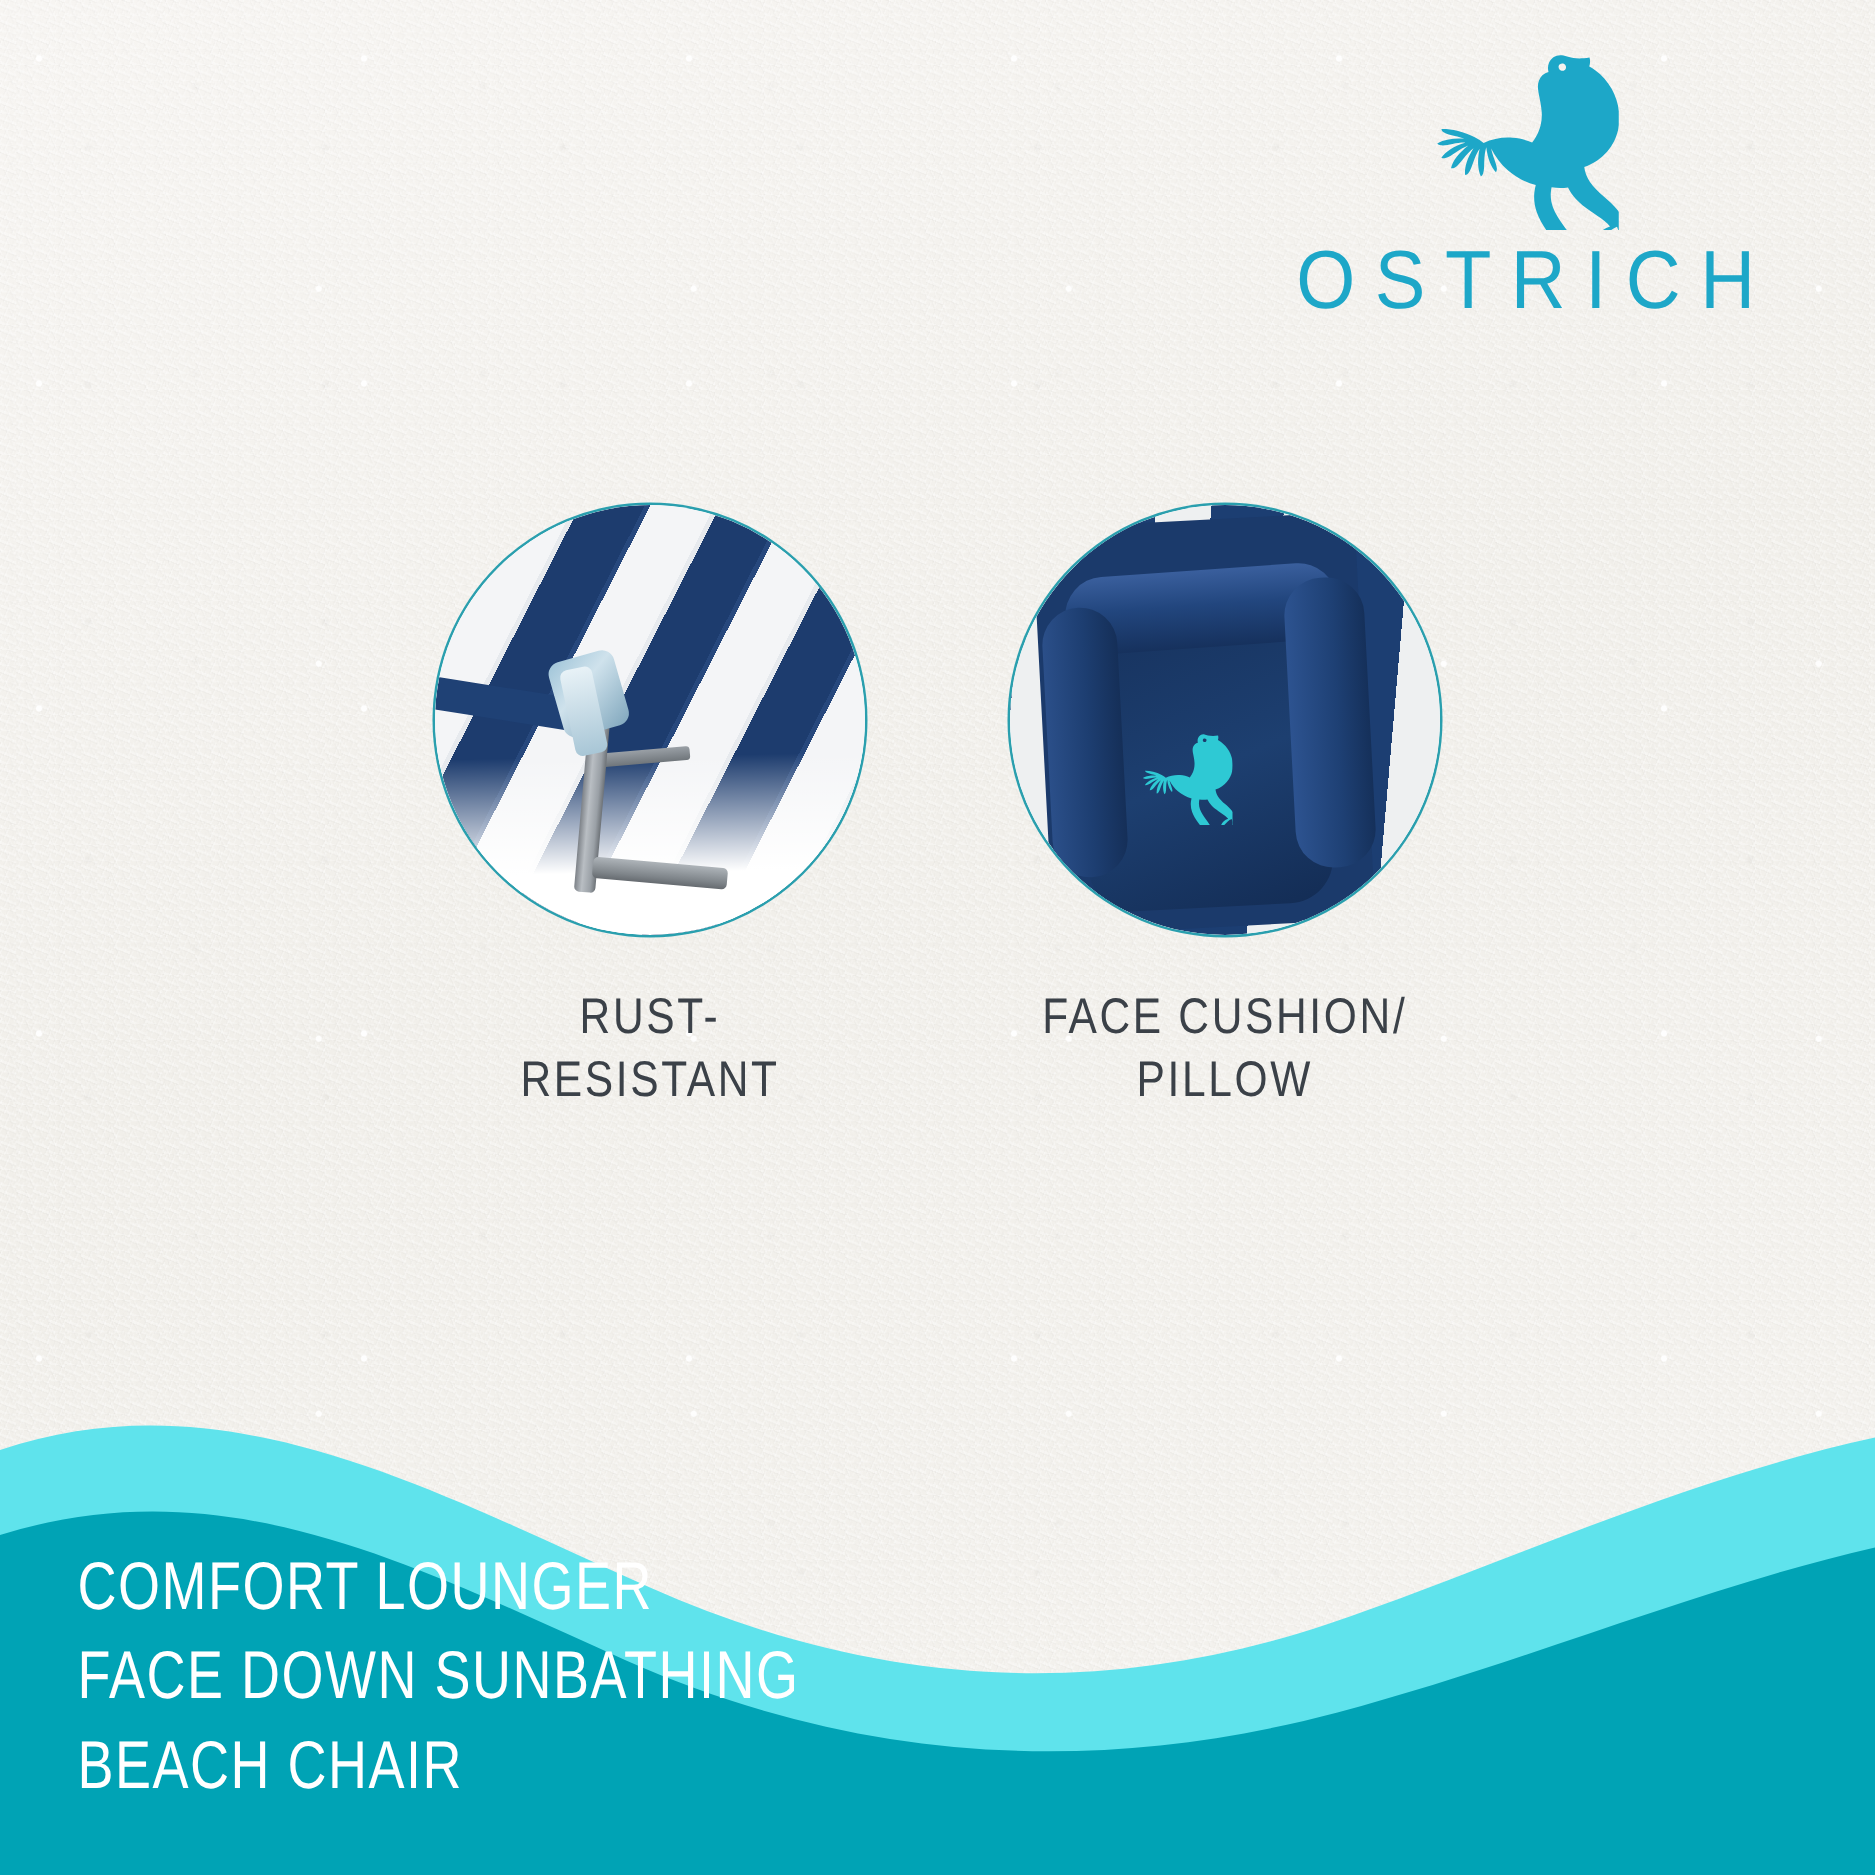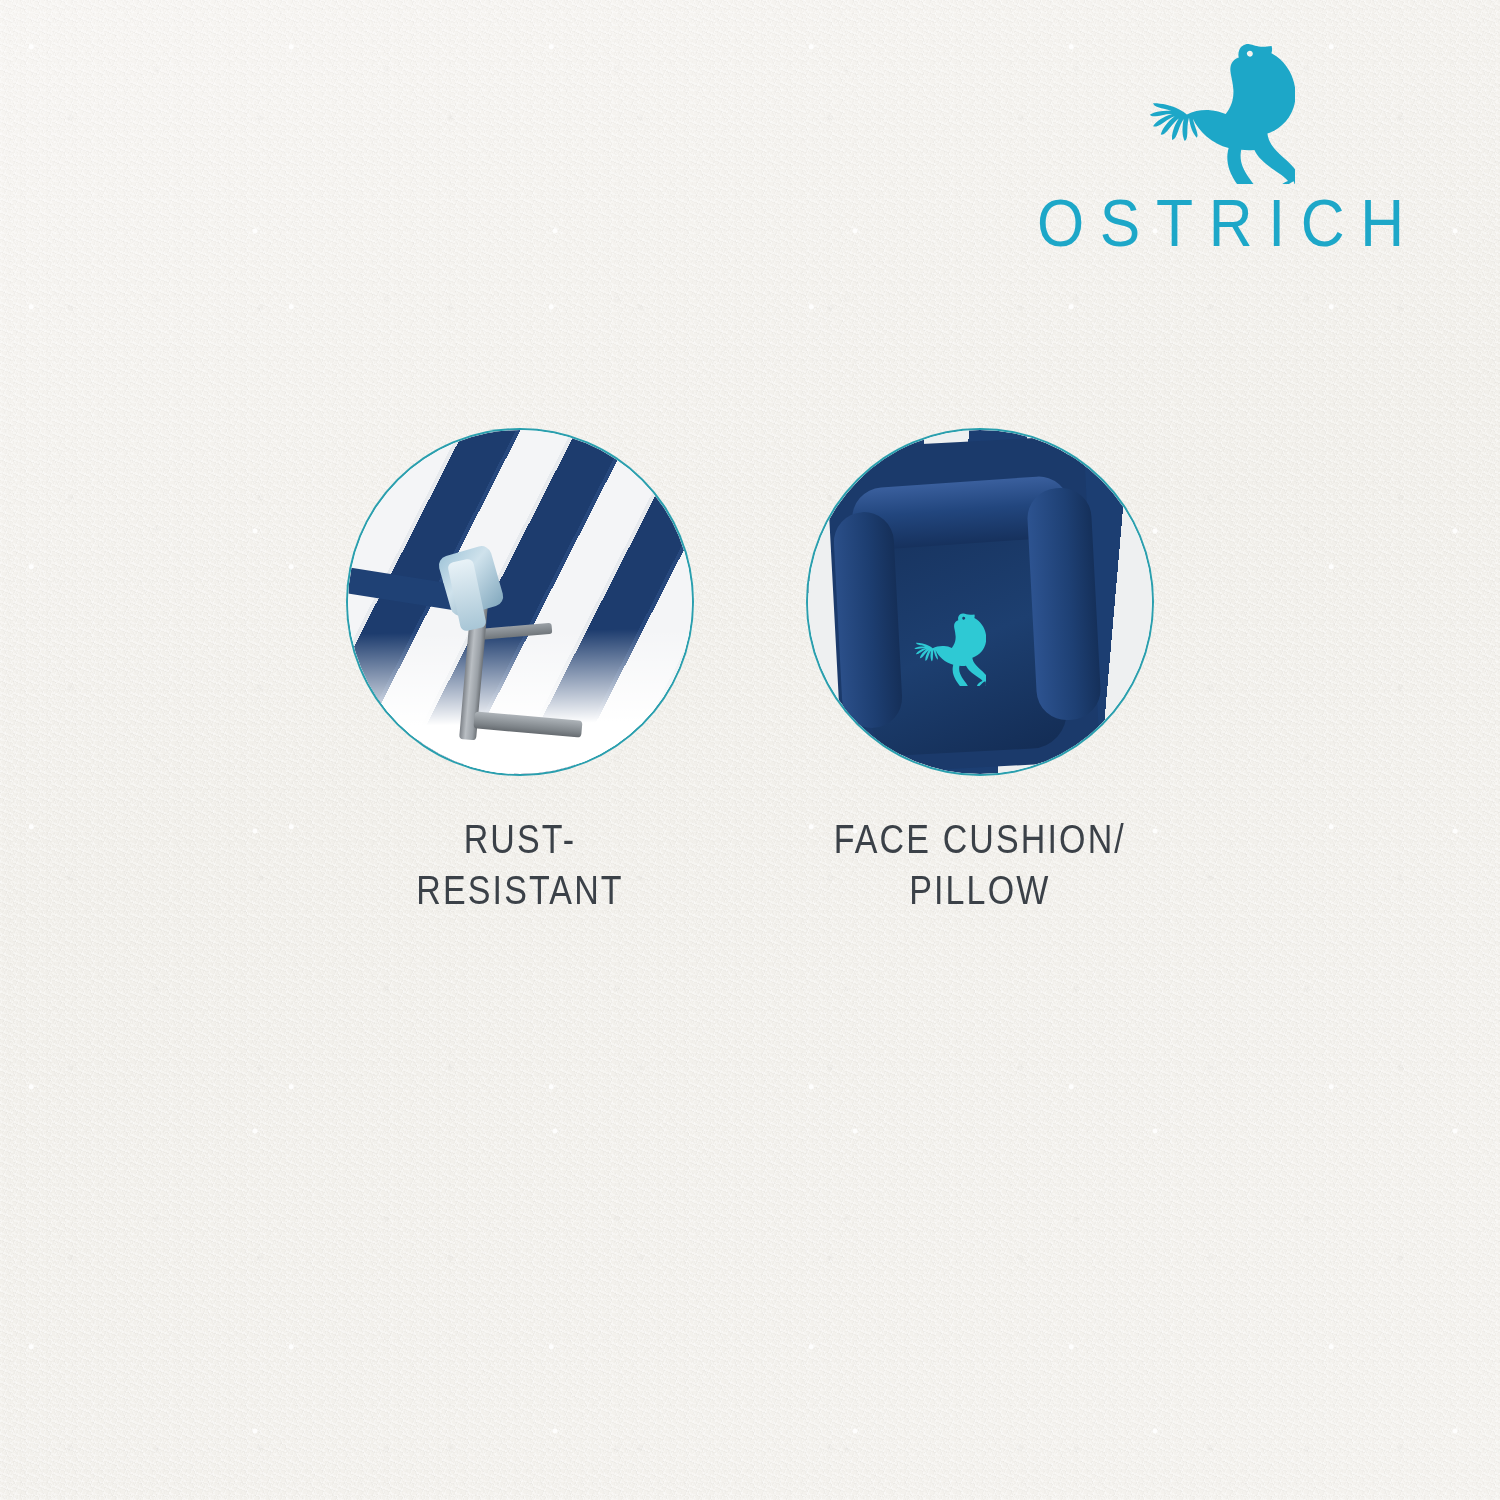--- a/index.html
+++ b/index.html
@@ -67,21 +67,21 @@
     line-height: 1;
     text-indent: 17px;
     transform: scaleX(0.92);
     white-space: nowrap;
   }
 
   
   .features {
     position: absolute;
     left: 0;
-    top: 430px;
+    top: 404px;
     width: 1500px;
     height: 520px;
     display: flex;
     justify-content: center;
     align-items: flex-start;
   }
   .feature {
     width: 460px;
     display: flex;
     flex-direction: column;
@@ -391,14 +391,23 @@
             </g>
           </svg>
         </div>
       </div>
       <div class="feature-caption">FACE CUSHION/
 PILLOW</div>
     </div>
 
   </div>
 
+  <div class="wave-wrap">
+    <svg class="wave-svg" viewBox="0 0 1500 380" preserveAspectRatio="none" aria-hidden="true">
+      <path d="M0,40 C180,-20 340,70 520,150 C700,230 880,240 1060,180 C1200,133 1340,65 1500,30 L1500,380 L0,380 Z" fill="#5fe3ec"></path>
+      <path d="M0,108 C180,52 330,132 500,208 C690,292 880,300 1070,250 C1220,210 1360,150 1500,118 L1500,380 L0,380 Z" fill="#00a3b5"></path>
+    </svg>
+    <div class="title-block">COMFORT LOUNGER
+FACE DOWN SUNBATHING
+BEACH CHAIR</div>
+  </div>
 
 </div>
 
 </body></html>

